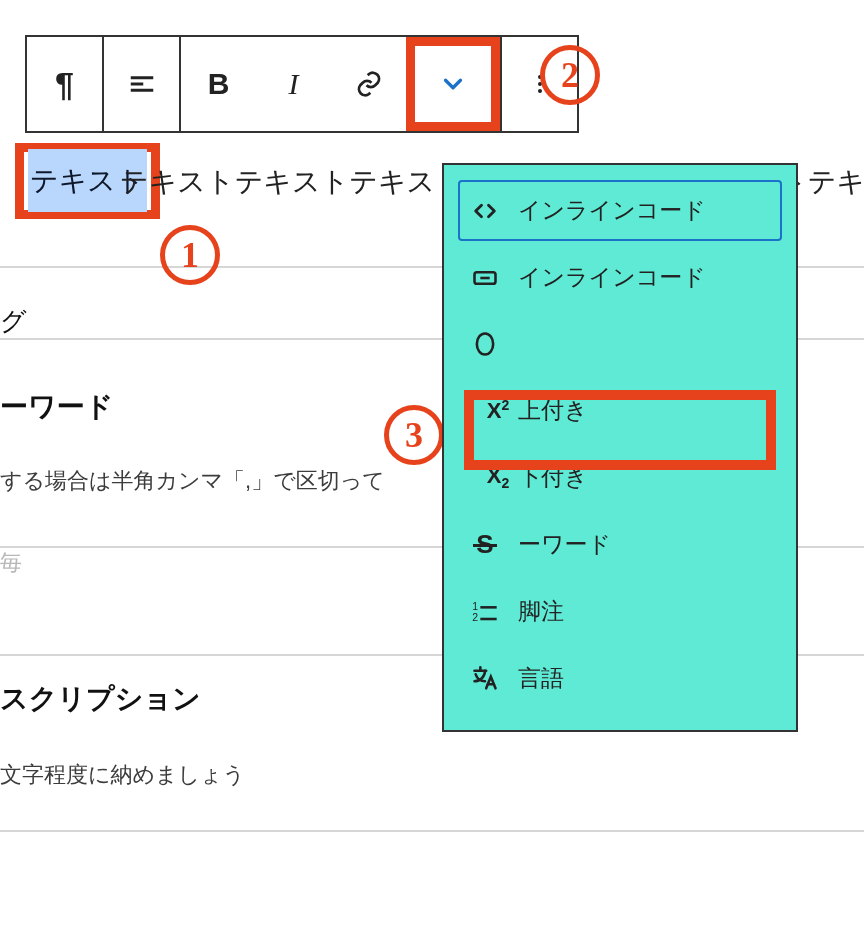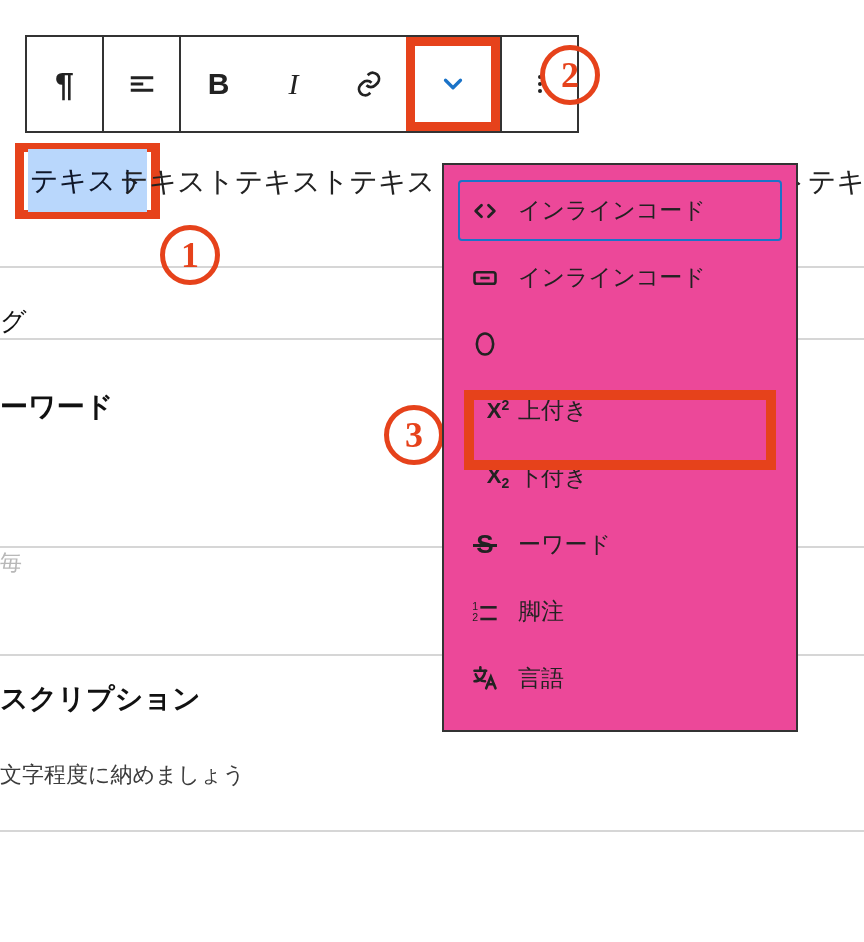--- a/index.html
+++ b/index.html
@@ -94,21 +94,21 @@
       white-space: nowrap;
       letter-spacing: 0;
     }
 
     .dropdown {
       position: absolute;
       top: 163px;
       left: 442px;
       width: 356px;
       border: 2px solid #333;
-      background: #ec4899;
+      background: #5eead4;
       padding: 15px 14px;
     }
     .dropdown-item {
       display: flex;
       align-items: center;
       gap: 18px;
       padding: 15px 12px;
       font-size: 23px;
       color: #222;
       cursor: pointer;
@@ -186,20 +186,21 @@
 
   </style>
 </head>
 <body>
 
 <div class="bg-row row1">
   <span class="lbl">グ</span>
 </div>
 <div class="bg-row row2">
   <span class="label">ーワード</span>
+  <span class="help">する場合は半角カンマ「,」で区切って</span>
 </div>
 <div class="bg-row row3">
   <span class="ph">毎</span>
 </div>
 <div class="bg-row row4">
   <span class="label">スクリプション</span>
   <span class="help">文字程度に納めましょう</span>
 </div>
 
 <div class="selected-text-box">

